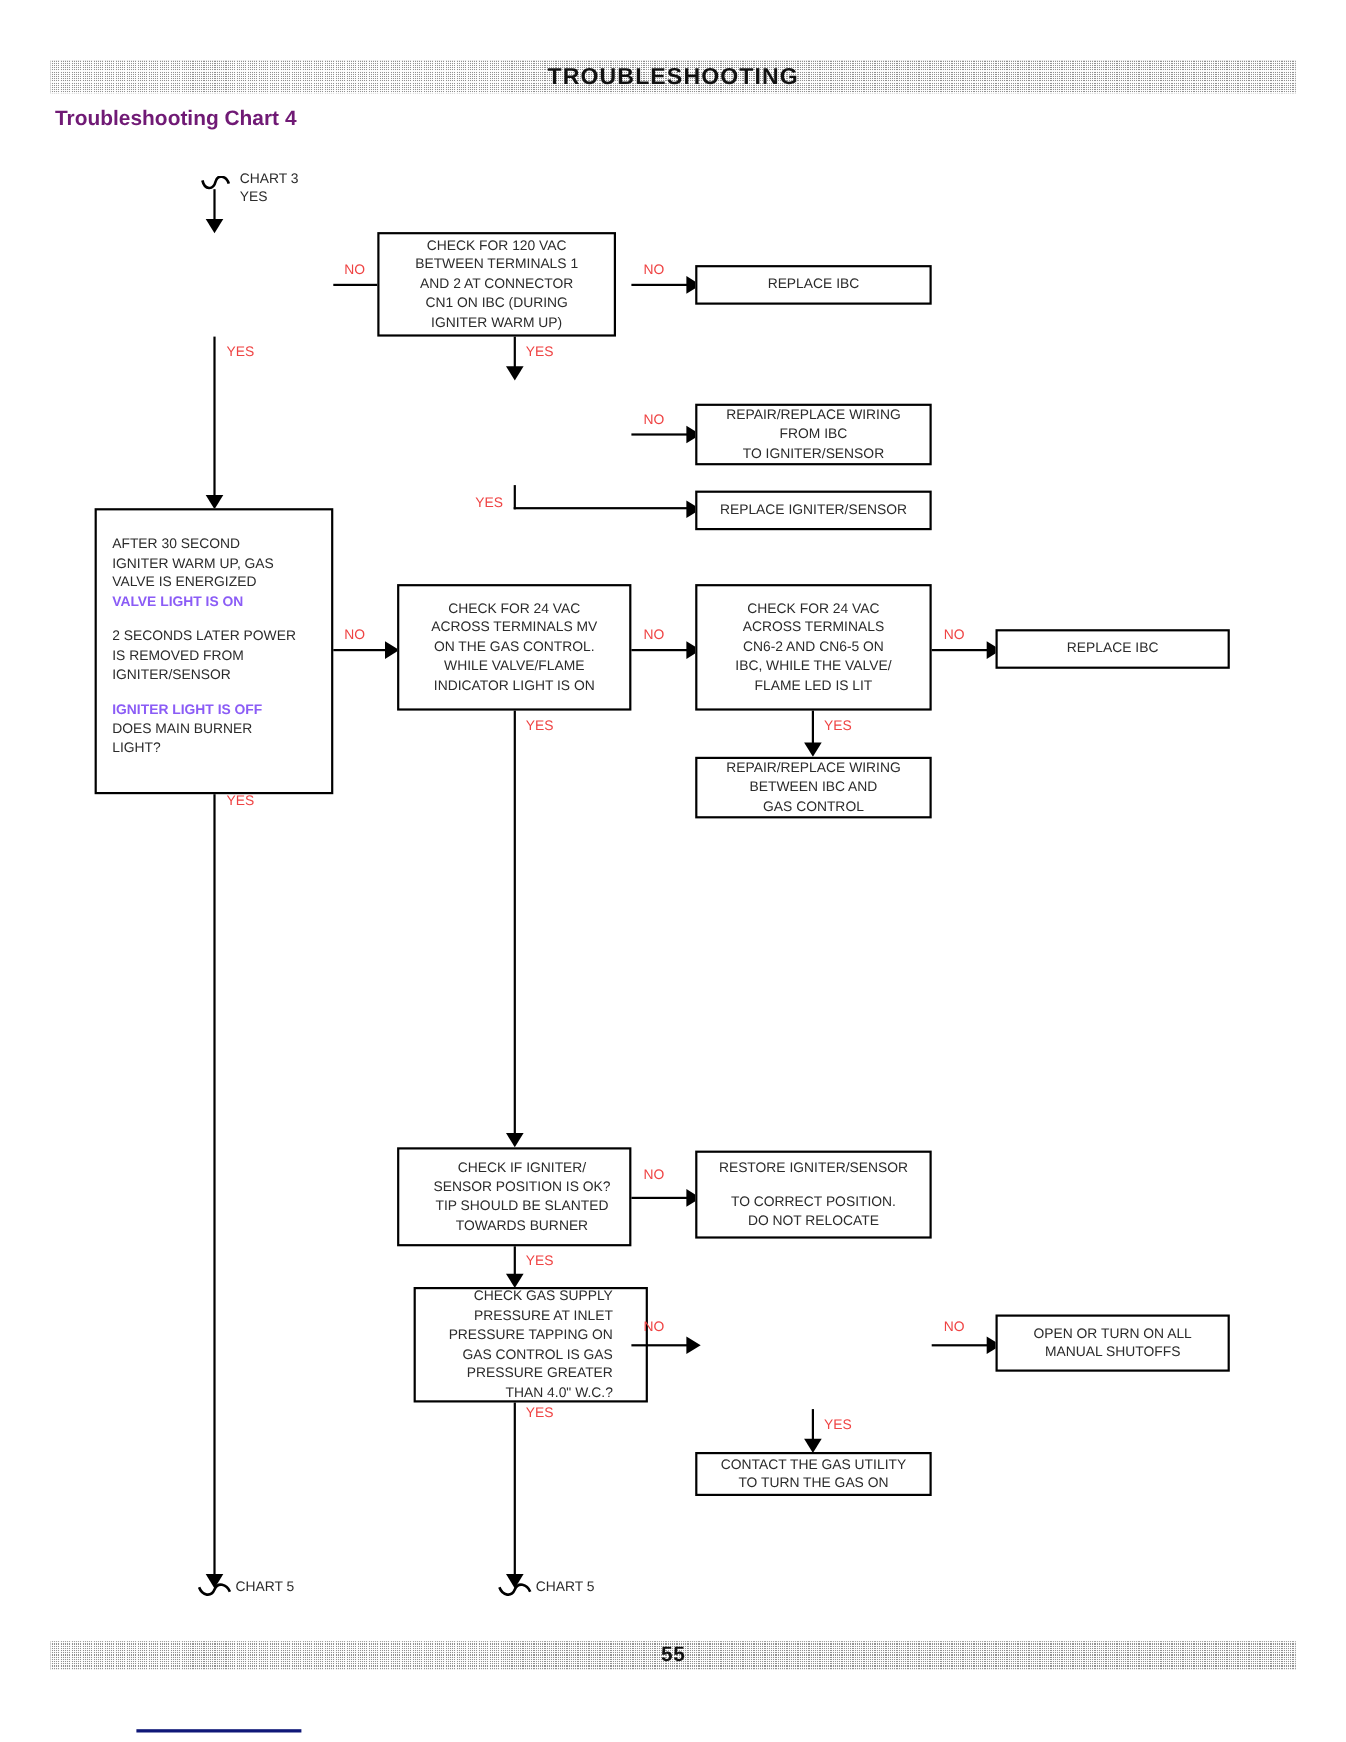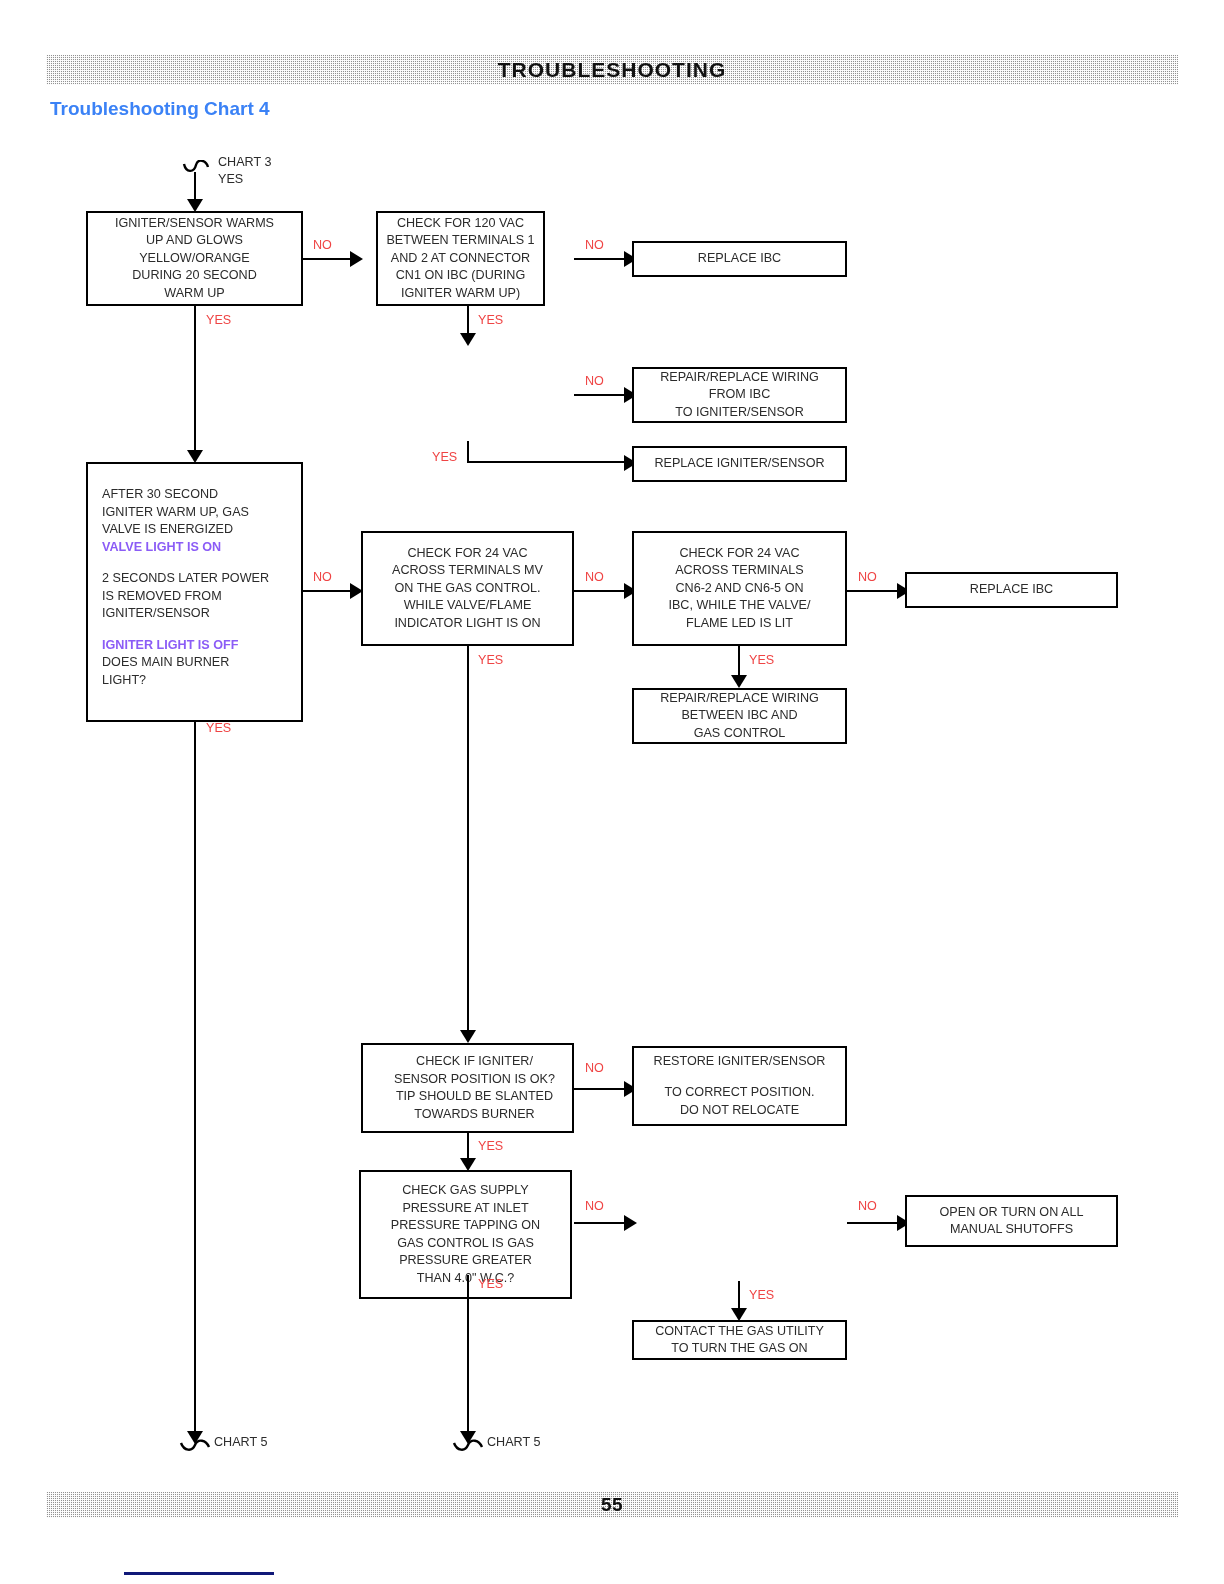--- a/index.html
+++ b/index.html
@@ -17,21 +17,21 @@
   }
   .band-title{
     font-weight:bold;letter-spacing:.5px;color:#111;background:transparent;
     padding:0 10px;
   }
   #header-band{left:46px;top:55px;width:1132px;height:30px;}
   #header-band .band-title{font-size:21px;letter-spacing:1px;}
   #footer-band{left:46px;top:1492px;width:1132px;height:26px;}
   #footer-band .band-title{font-size:19px;}
 
-  #page-title{position:absolute;left:50px;top:98px;font-size:19px;font-weight:bold;color:#3b82f6;}
+  #page-title{position:absolute;left:50px;top:98px;font-size:19px;font-weight:bold;color:#701a75;}
   #bottom-rule{position:absolute;left:124px;top:1572px;width:150px;height:3px;background:#101878;}
 
   
   .box{
     position:absolute;box-sizing:border-box;
     border:2.5px solid #000;background:#fff;
     display:flex;align-items:center;justify-content:center;
     text-align:center;
     font-size:12.6px;line-height:17.5px;color:#2b2b2b;
     padding:3px 6px;
@@ -63,35 +63,26 @@
   <div id="page-title">Troubleshooting Chart 4</div>
 
   <svg class="swoosh" style="left:182px;top:160px;" width="34" height="20">
     <path d="M2,4 C4,13 12,13 14,5 C16,-2 24,0 26,7" fill="none" stroke="#000" stroke-width="2.4"></path>
   </svg>
   <div class="conn-lbl" style="left:218px;top:154px;">CHART 3</div>
   <div class="conn-lbl" style="left:218px;top:171px;">YES</div>
   <div class="ln v" style="left:194px;top:172px;height:33px;"></div>
   <div class="arr arr-d" style="left:187px;top:199px;"></div>
 
-  <div class="box" id="box-igniter-warms" style="left:86px;top:211px;width:217px;height:95px;">
-    <div>
-      <div>IGNITER/SENSOR WARMS</div>
-      <div>UP AND GLOWS</div>
-      <div>YELLOW/ORANGE</div>
-      <div>DURING 20 SECOND</div>
-      <div>WARM UP</div>
-    </div>
-  </div>
 
   <div class="ln h" style="left:303px;top:258px;width:49px;"></div>
   <div class="arr arr-r" style="left:350px;top:251px;"></div>
   <div class="lbl" style="left:313px;top:238px;">NO</div>
 
-  <div class="box" id="box-check-120-cn1" style="left:376px;top:211px;width:169px;height:95px;">
+  <div class="box" id="box-check-120-cn1" style="left:343px;top:211px;width:217px;height:95px;">
     <div>
       <div>CHECK FOR 120 VAC</div>
       <div>BETWEEN TERMINALS 1</div>
       <div>AND 2 AT CONNECTOR</div>
       <div>CN1 ON IBC (DURING</div>
       <div>IGNITER WARM UP)</div>
     </div>
   </div>
 
   <div class="ln h" style="left:574px;top:258px;width:52px;"></div>
@@ -220,21 +211,21 @@
       <span class="blank"></span>
       <div>TO CORRECT POSITION.</div>
       <div>DO NOT RELOCATE</div>
     </div>
   </div>
 
   <div class="ln v" style="left:467px;top:1133px;height:30px;"></div>
   <div class="arr arr-d" style="left:460px;top:1158px;"></div>
   <div class="lbl" style="left:478px;top:1139px;">YES</div>
 
-  <div class="box" id="box-check-gas-pressure" style="left:359px;top:1170px;width:213px;height:129px;">
+  <div class="box" id="box-check-gas-pressure" style="left:376px;top:1170px;width:213px;height:105px;text-align:right;">
     <div>
       <div>CHECK GAS SUPPLY</div>
       <div>PRESSURE AT INLET</div>
       <div>PRESSURE TAPPING ON</div>
       <div>GAS CONTROL IS GAS</div>
       <div>PRESSURE GREATER</div>
       <div>THAN 4.0" W.C.?</div>
     </div>
   </div>
 

